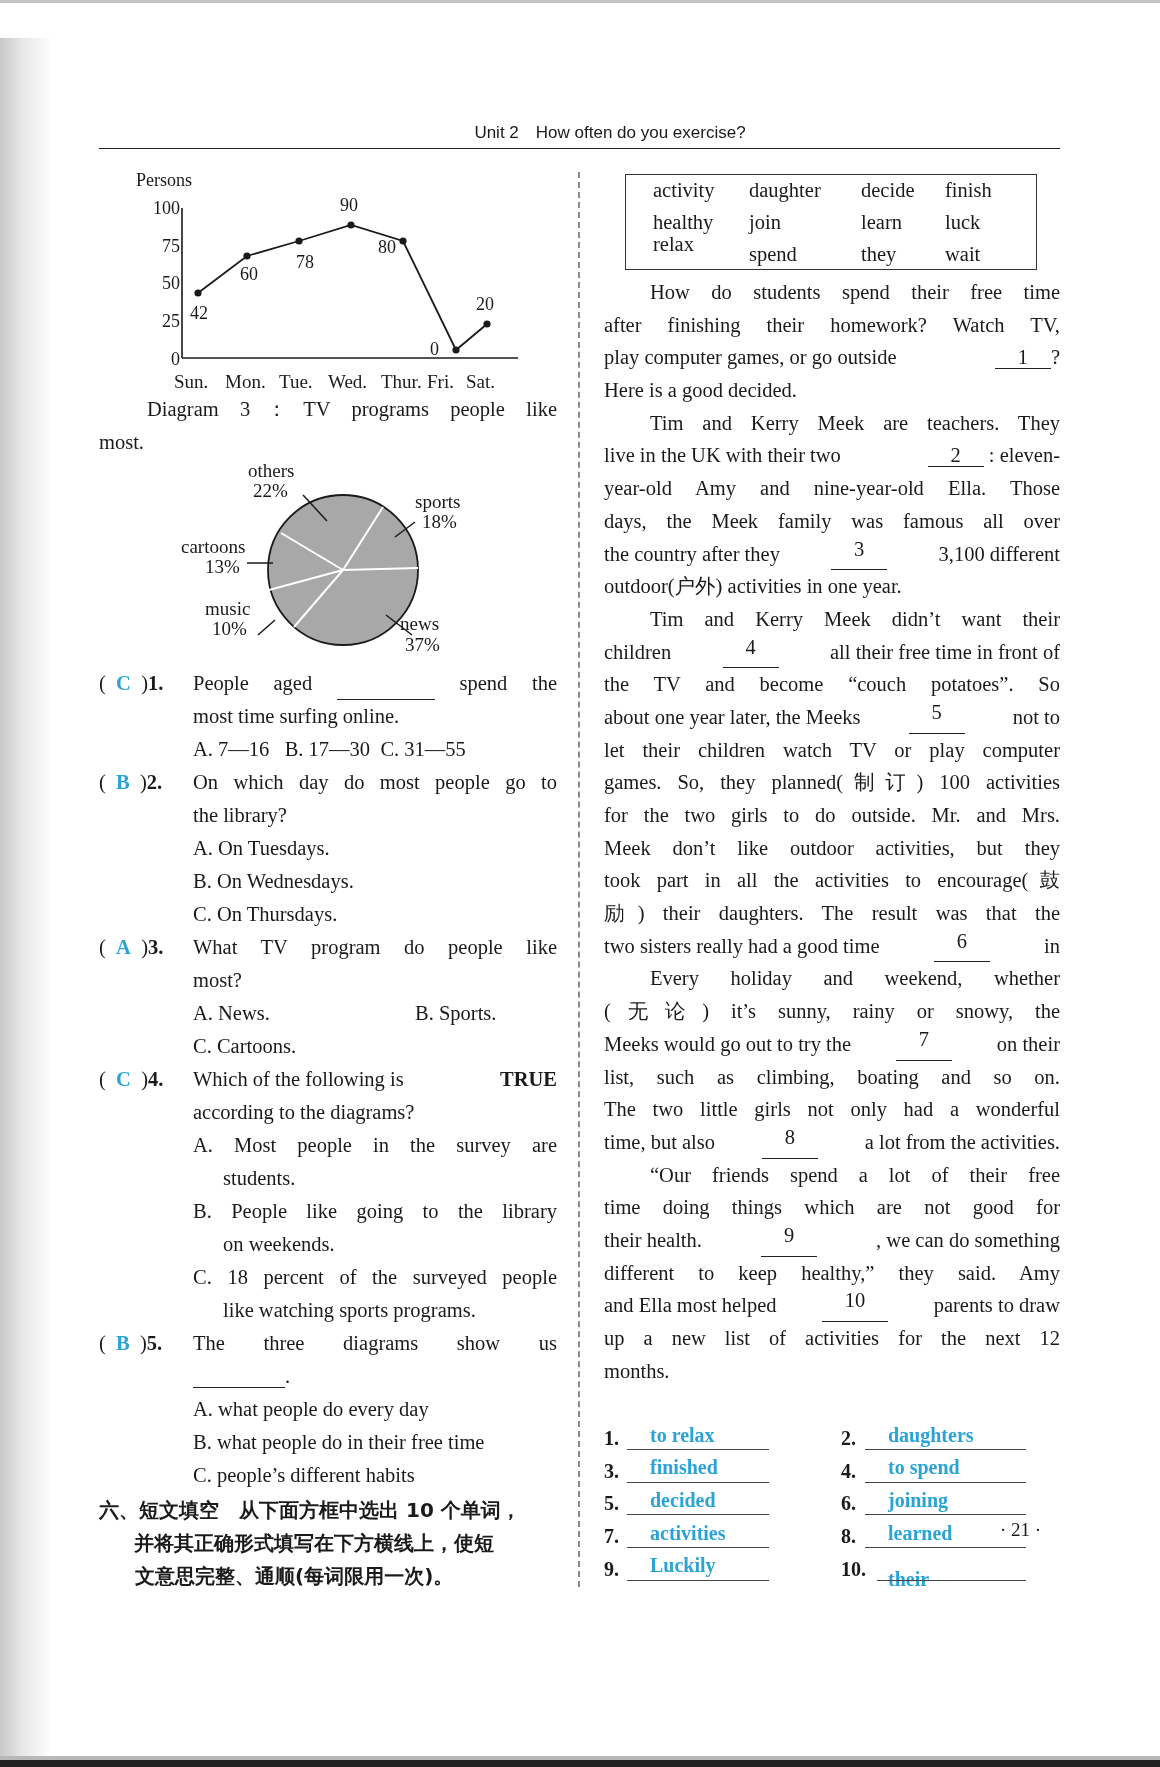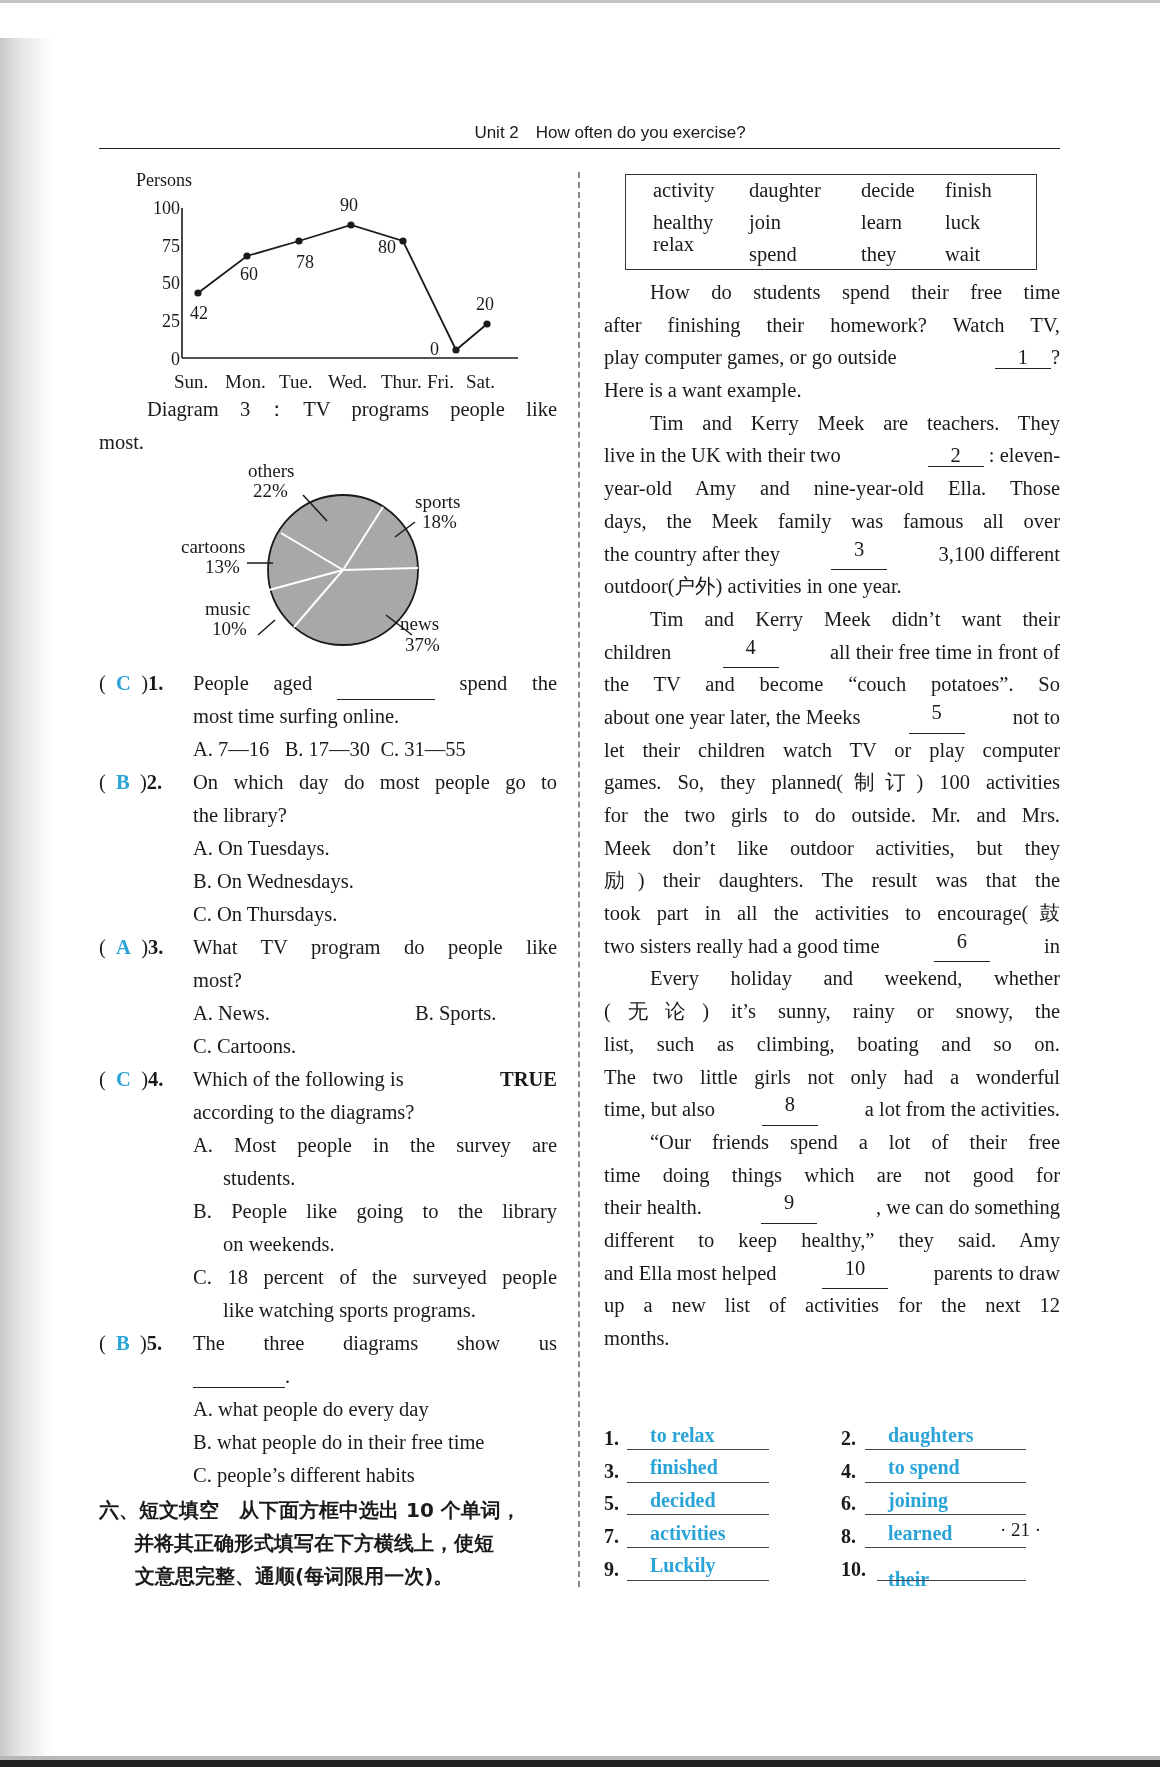--- a/index.html
+++ b/index.html
@@ -230,21 +230,21 @@
   </div>
 </div>
 
 <div class="para" style="top:276px;">
   <span class="line j indent">How do students spend their free time</span>
   <span class="line j">after finishing their homework? Watch TV,</span>
   <span class="line" style="display:flex; justify-content:space-between;">
       <span>play computer games, or go outside</span>
       <span><span class="blank" style="width:56px;">1</span><span>?</span></span>
     </span>
-  <span class="line">Here is a want example.</span>
+  <span class="line">Here is a good decided.</span>
   <span class="line j indent">Tim and Kerry Meek are teachers. They</span>
   <span class="line" style="display:flex; justify-content:space-between;">
       <span>live in the UK with their two</span>
       <span><span class="blank" style="width:56px;">2</span> <span>: eleven-</span></span>
     </span>
   <span class="line j">year-old Amy and nine-year-old Ella. Those</span>
   <span class="line j">days, the Meek family was famous all over</span>
   <span class="line" style="display:flex; justify-content:space-between;">
       <span>the country after they</span>
       <span class="blank" style="width:56px;">3</span>
@@ -260,29 +260,34 @@
   <span class="line j">the TV and become “couch potatoes”. So</span>
   <span class="line" style="display:flex; justify-content:space-between;">
       <span>about one year later, the Meeks</span>
       <span class="blank" style="width:56px;">5</span>
       <span>not to</span>
     </span>
   <span class="line j">let their children watch TV or play computer</span>
   <span class="line j">games. So, they planned(制订) 100 activities</span>
   <span class="line j">for the two girls to do outside. Mr. and Mrs.</span>
   <span class="line j">Meek don’t like outdoor activities, but they</span>
+  <span class="line j">took part in all the activities to encourage(鼓</span>
   <span class="line j">励) their daughters. The result was that the</span>
-  <span class="line j">took part in all the activities to encourage(鼓</span>
   <span class="line" style="display:flex; justify-content:space-between;">
       <span>two sisters really had a good time</span>
       <span class="blank" style="width:56px;">6</span>
       <span>in</span>
     </span>
   <span class="line j indent">Every holiday and weekend, whether</span>
   <span class="line j">(无论) it’s sunny, rainy or snowy, the</span>
+  <span class="line" style="display:flex; justify-content:space-between;">
+      <span>Meeks would go out to try the</span>
+      <span class="blank" style="width:56px;">7</span>
+      <span>on their</span>
+    </span>
   <span class="line j">list, such as climbing, boating and so on.</span>
   <span class="line j">The two little girls not only had a wonderful</span>
   <span class="line" style="display:flex; justify-content:space-between;">
       <span>time, but also</span>
       <span class="blank" style="width:56px;">8</span>
       <span>a lot from the activities.</span>
     </span>
   <span class="line j indent">“Our friends spend a lot of their free</span>
   <span class="line j">time doing things which are not good for</span>
   <span class="line" style="display:flex; justify-content:space-between;">

